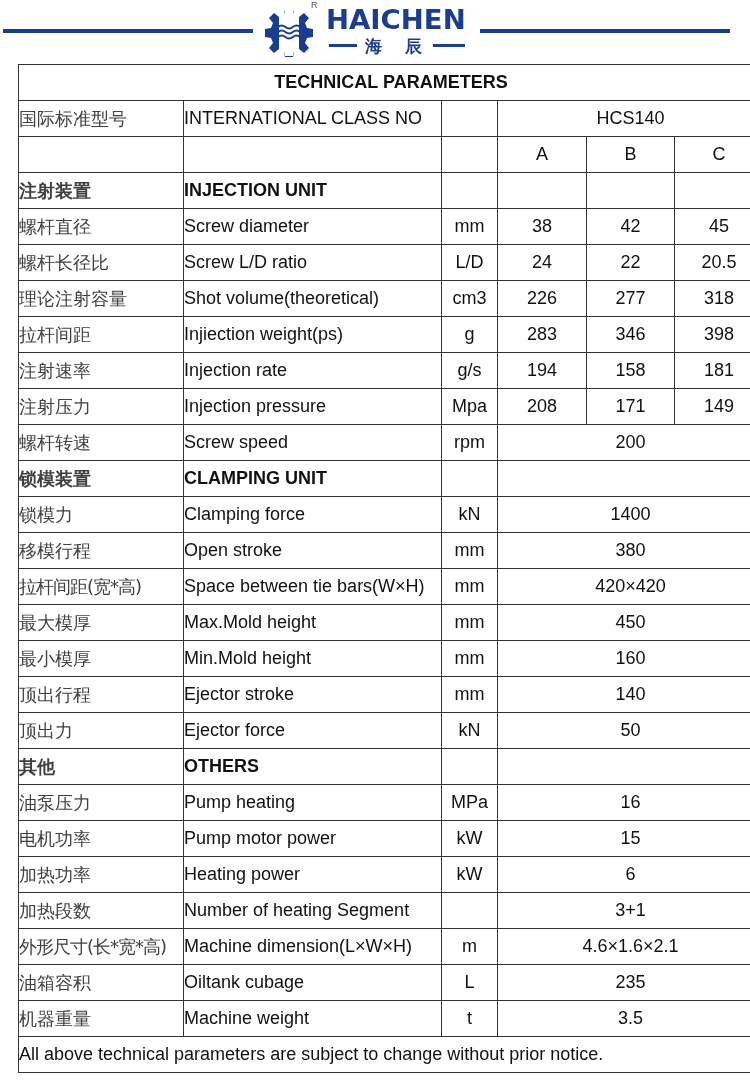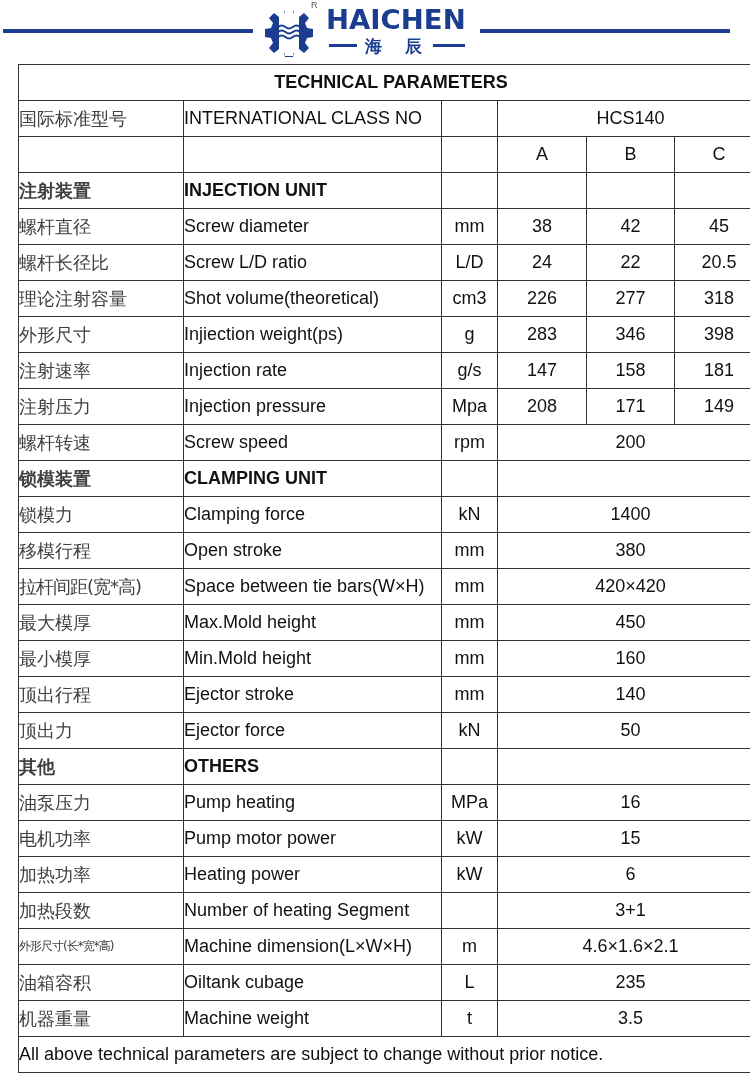--- a/index.html
+++ b/index.html
@@ -112,32 +112,32 @@
     </tr>
     <tr>
       <td class="cn">理论注射容量</td>
       <td class="en">Shot volume(theoretical)</td>
       <td class="unit">cm3</td>
       <td class="val">226</td>
       <td class="val">277</td>
       <td class="val">318</td>
     </tr>
     <tr>
-      <td class="cn">外形尺寸</td>
+      <td class="cn">拉杆间距</td>
       <td class="en">Injiection weight(ps)</td>
       <td class="unit">g</td>
       <td class="val">283</td>
       <td class="val">346</td>
       <td class="val">398</td>
     </tr>
     <tr>
       <td class="cn">注射速率</td>
       <td class="en">Injection rate</td>
       <td class="unit">g/s</td>
-      <td class="val">147</td>
+      <td class="val">194</td>
       <td class="val">158</td>
       <td class="val">181</td>
     </tr>
     <tr>
       <td class="cn">注射压力</td>
       <td class="en">Injection pressure</td>
       <td class="unit">Mpa</td>
       <td class="val">208</td>
       <td class="val">171</td>
       <td class="val">149</td>
@@ -222,21 +222,21 @@
       <td class="unit">kW</td>
       <td class="val" colspan="3">6</td>
     </tr>
     <tr>
       <td class="cn">加热段数</td>
       <td class="en">Number of heating Segment</td>
       <td class="unit"></td>
       <td class="val" colspan="3">3+1</td>
     </tr>
     <tr>
-      <td class="cn compact" style="font-size:12px">外形尺寸(长*宽*高)</td>
+      <td class="cn compact" style="font-size:18px">外形尺寸(长*宽*高)</td>
       <td class="en">Machine dimension(L×W×H)</td>
       <td class="unit">m</td>
       <td class="val" colspan="3">4.6×1.6×2.1</td>
     </tr>
     <tr>
       <td class="cn">油箱容积</td>
       <td class="en">Oiltank cubage</td>
       <td class="unit">L</td>
       <td class="val" colspan="3">235</td>
     </tr>

